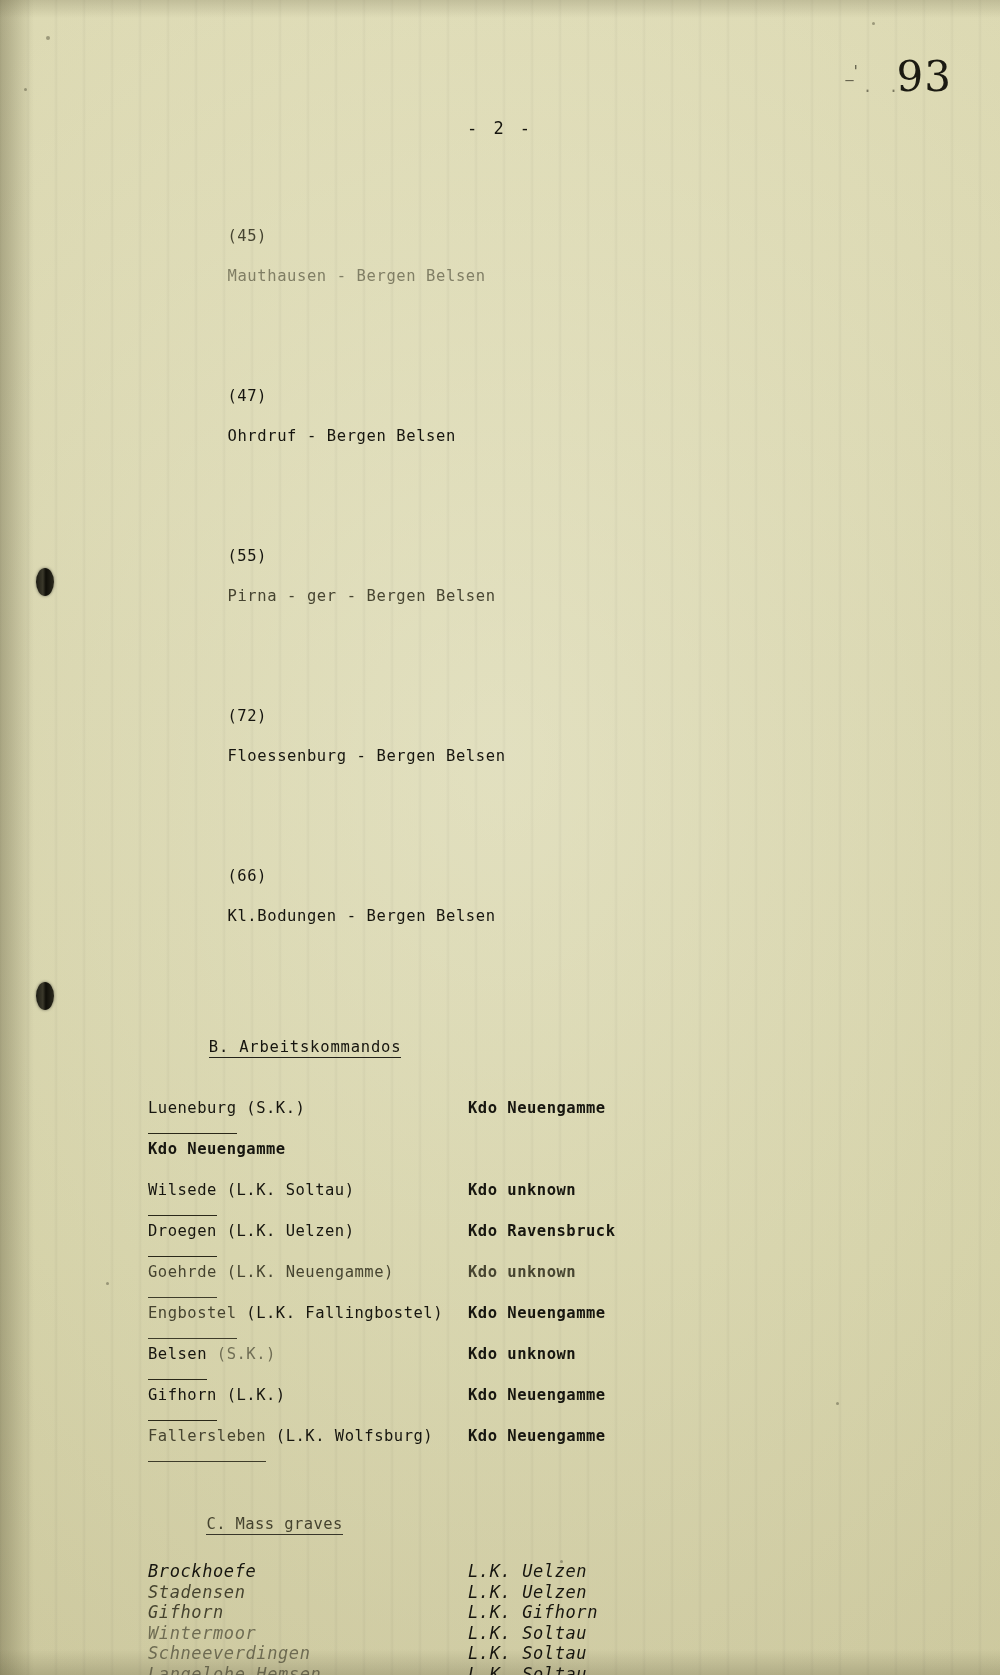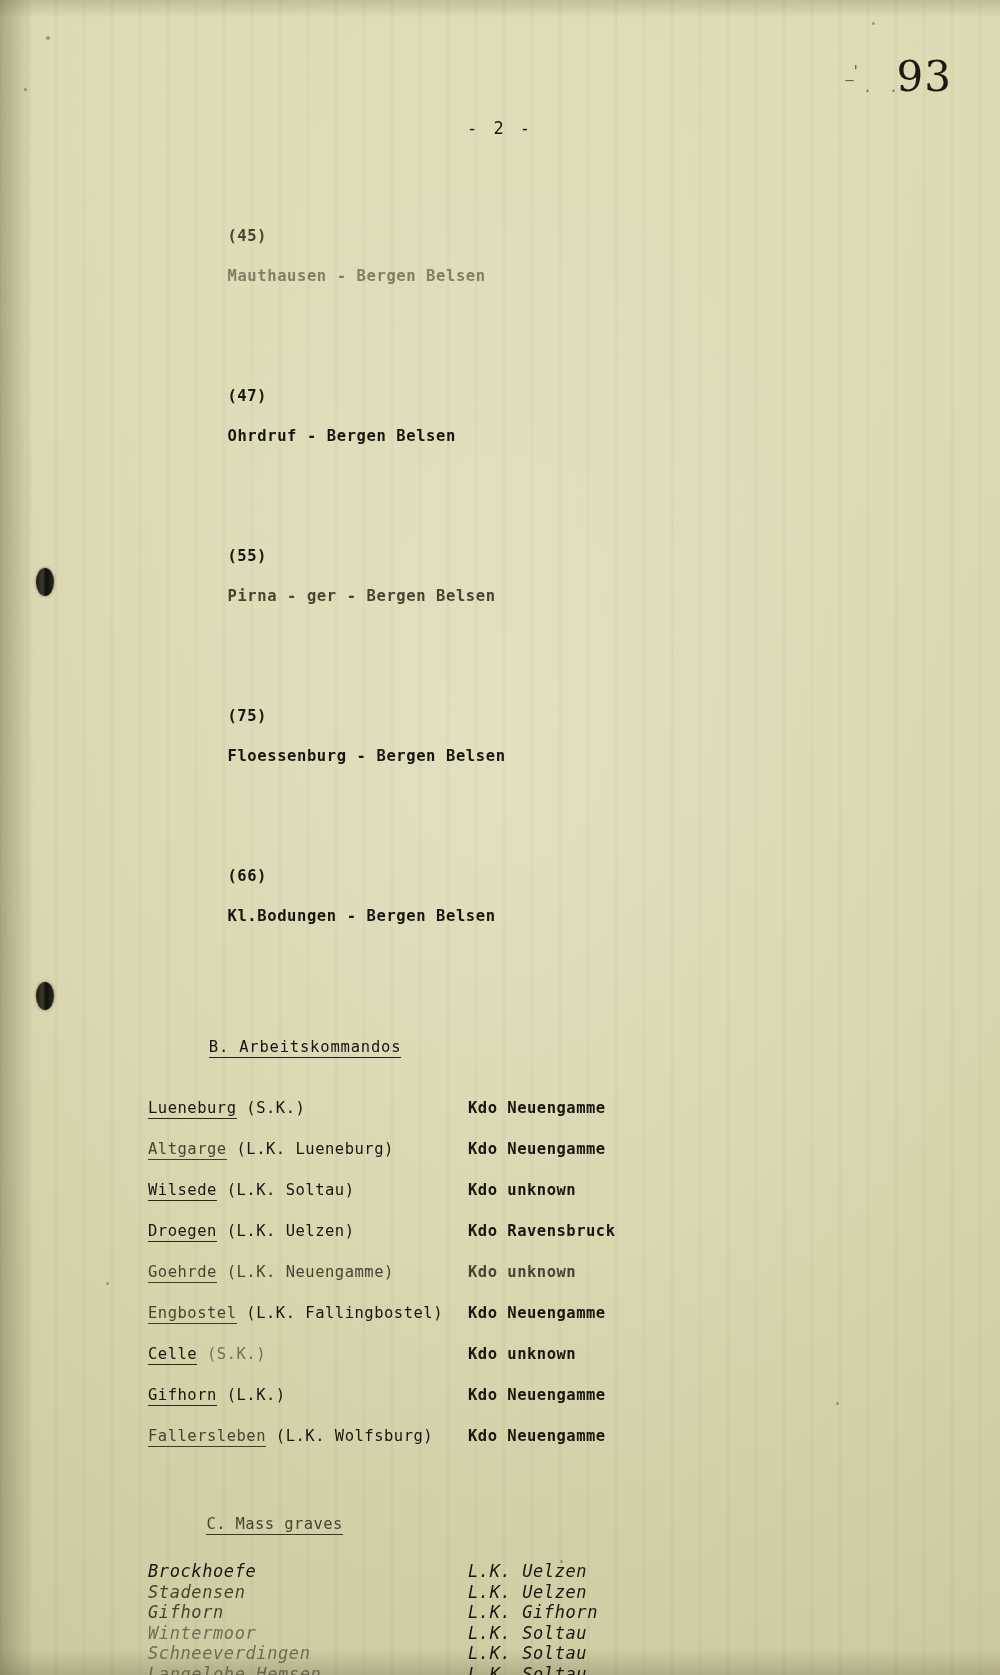--- a/index.html
+++ b/index.html
@@ -96,21 +96,20 @@
     position: absolute;
     left: 148px;
     top: 176px;
     width: 760px;
   }
 
   .camp-line {
     font-size: 15.5px;
     line-height: 40px;
     letter-spacing: 0.6px;
-    font-weight: bold;
   }
   .camp-line .num { letter-spacing: 0.5px; }
 
   .section-head {
     margin-top: 44px;
     margin-bottom: 14px;
     font-size: 15.5px;
     letter-spacing: 0.8px;
   }
   .section-head .u {
@@ -122,21 +121,21 @@
     display: flex;
     line-height: 41px;
     font-size: 15.5px;
   }
   .kdo-row .place {
     width: 320px;
     letter-spacing: 0.5px;
   }
   .kdo-row .place .u {
     border-bottom: 1px solid #2a2819;
-    padding-bottom: 1px;
+    padding-bottom: 16px;
   }
   .kdo-row .kdo {
     letter-spacing: 0.5px;
     font-weight: bold;
   }
 
   .graves-head {
     margin-top: 40px;
     margin-bottom: 10px;
     font-size: 15.5px;
@@ -210,60 +209,59 @@
       </div>
       <div class="camp-line typed">
         <span class="num">(47)</span>
         <span>Ohrdruf - Bergen Belsen</span>
       </div>
       <div class="camp-line typed">
         <span class="num">(55)</span>
         <span class="faintish">Pirna - ger - Bergen Belsen</span>
       </div>
       <div class="camp-line typed">
-        <span class="num">(75)</span>
+        <span class="num">(72)</span>
         <span>Floessenburg - Bergen Belsen</span>
       </div>
       <div class="camp-line typed">
         <span class="num">(66)</span>
         <span>Kl.Bodungen - Bergen Belsen</span>
       </div>
     </div>
 
     <div class="section-head typed">
       <span class="u">B. Arbeitskommandos</span>
     </div>
 
     <div>
       <div class="kdo-row typed">
         <div class="place"><span class="u">Lueneburg</span><span> (S.K.)</span></div>
         <div class="kdo">Kdo Neuengamme</div>
       </div>
       <div class="kdo-row typed">
-        <div class="place"><span class="u faintish">Altgarge</span><span> (L.K. Lueneburg)</span></div>
         <div class="kdo">Kdo Neuengamme</div>
       </div>
       <div class="kdo-row typed">
         <div class="place"><span class="u">Wilsede</span><span> (L.K. Soltau)</span></div>
         <div class="kdo">Kdo unknown</div>
       </div>
       <div class="kdo-row typed">
         <div class="place"><span class="u">Droegen</span><span> (L.K. Uelzen)</span></div>
         <div class="kdo">Kdo Ravensbruck</div>
       </div>
       <div class="kdo-row typed">
         <div class="place"><span class="u faintish">Goehrde</span><span class="faintish"> (L.K. Neuengamme)</span></div>
         <div class="kdo faintish">Kdo unknown</div>
       </div>
       <div class="kdo-row typed">
         <div class="place"><span class="u faintish">Engbostel</span><span> (L.K. Fallingbostel)</span></div>
         <div class="kdo">Kdo Neuengamme</div>
       </div>
       <div class="kdo-row typed">
-        <div class="place"><span class="u">Celle</span><span class="faint"> (S.K.)</span></div>
+        <div class="place"><span class="u">Belsen</span><span class="faint"> (S.K.)</span></div>
         <div class="kdo">Kdo unknown</div>
       </div>
       <div class="kdo-row typed">
         <div class="place"><span class="u">Gifhorn</span><span> (L.K.)</span></div>
         <div class="kdo">Kdo Neuengamme</div>
       </div>
       <div class="kdo-row typed">
         <div class="place"><span class="u faintish">Fallersleben</span><span> (L.K. Wolfsburg)</span></div>
         <div class="kdo">Kdo Neuengamme</div>
       </div>

